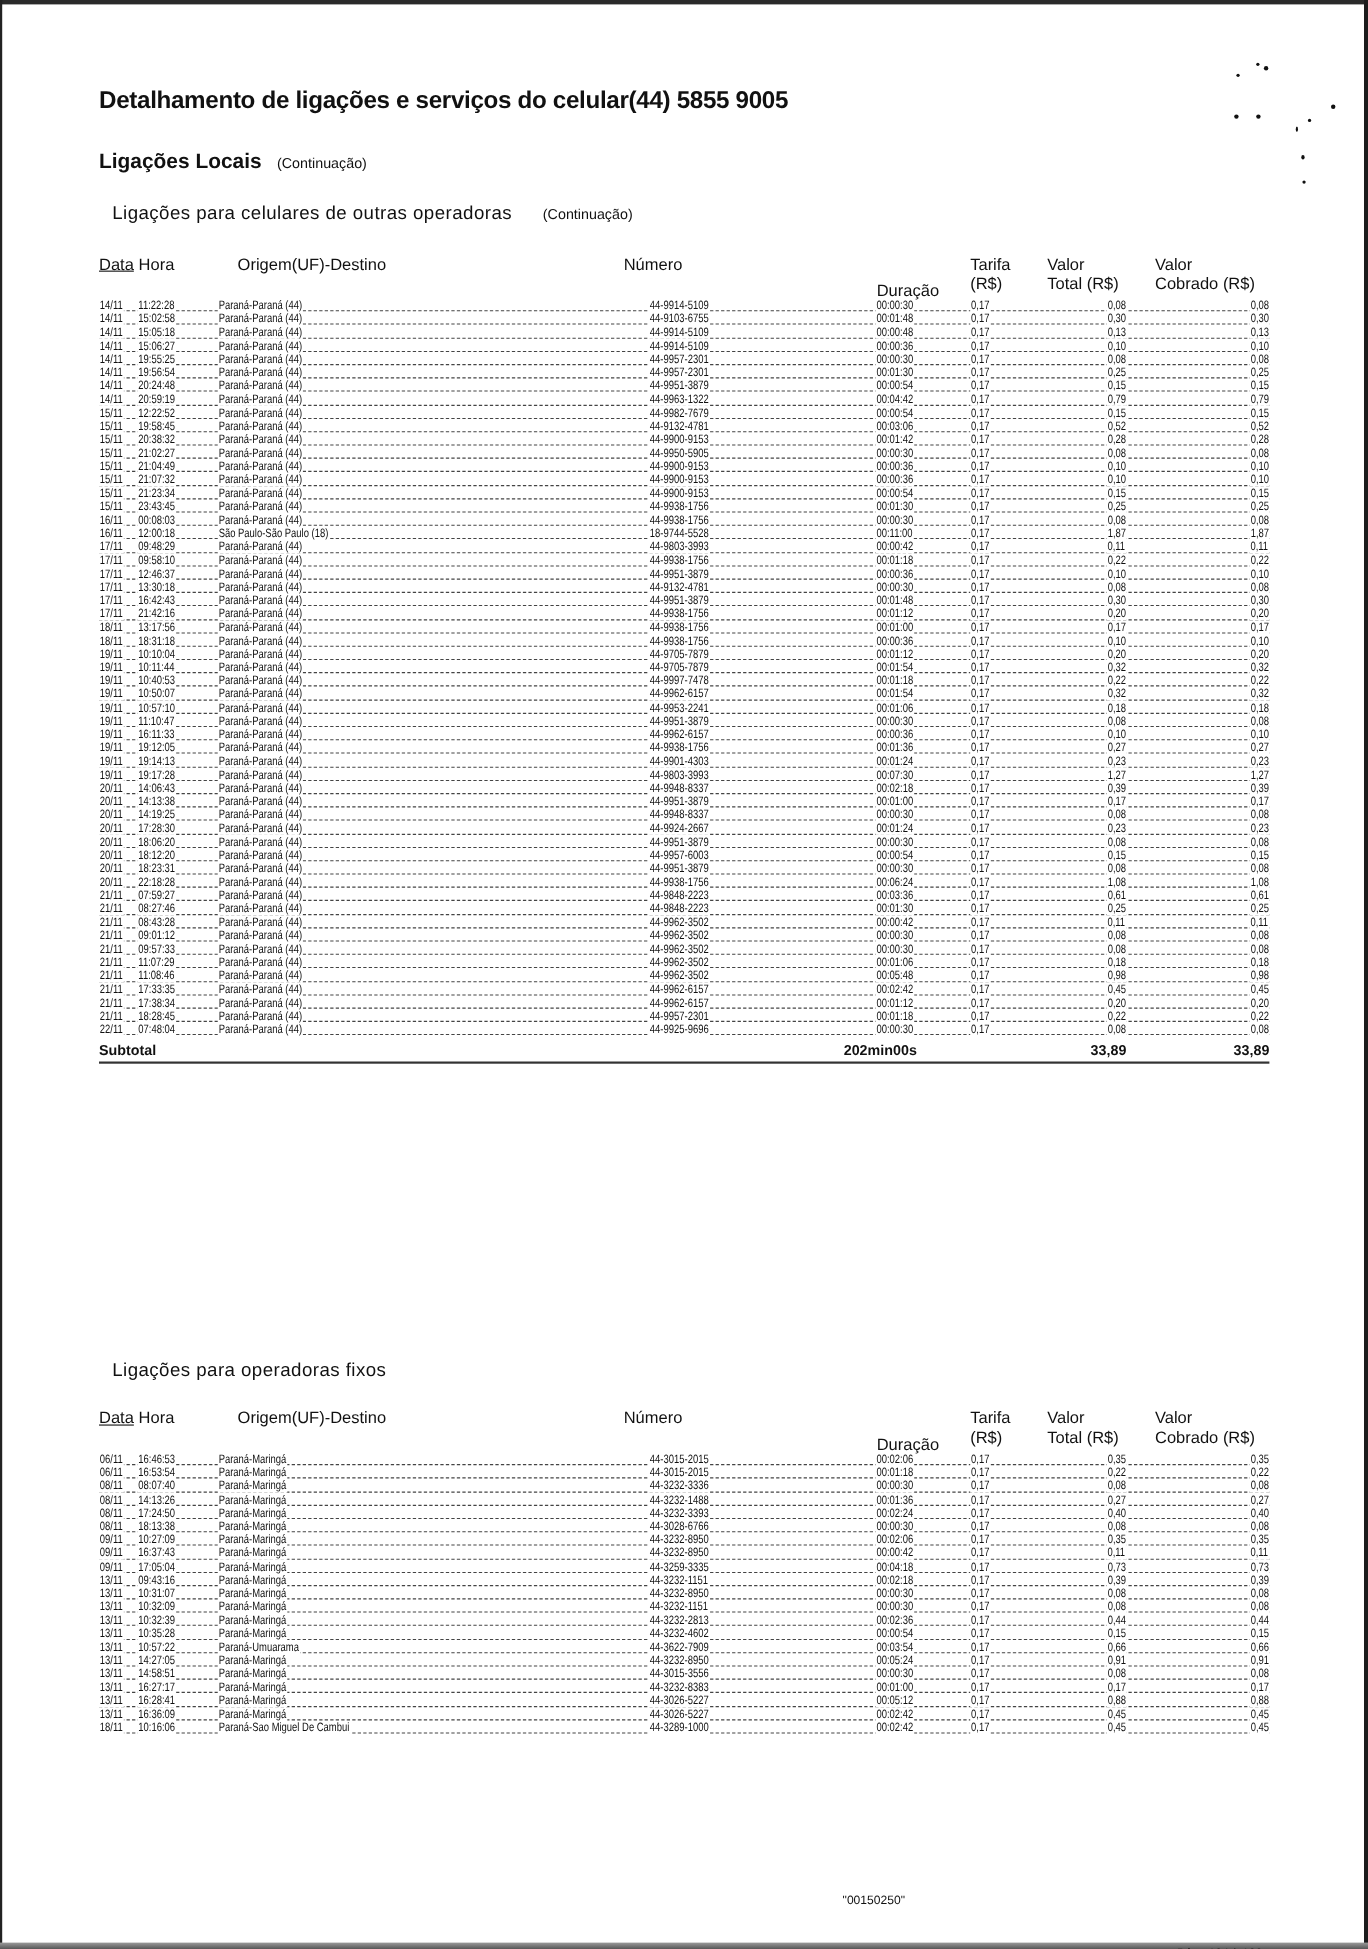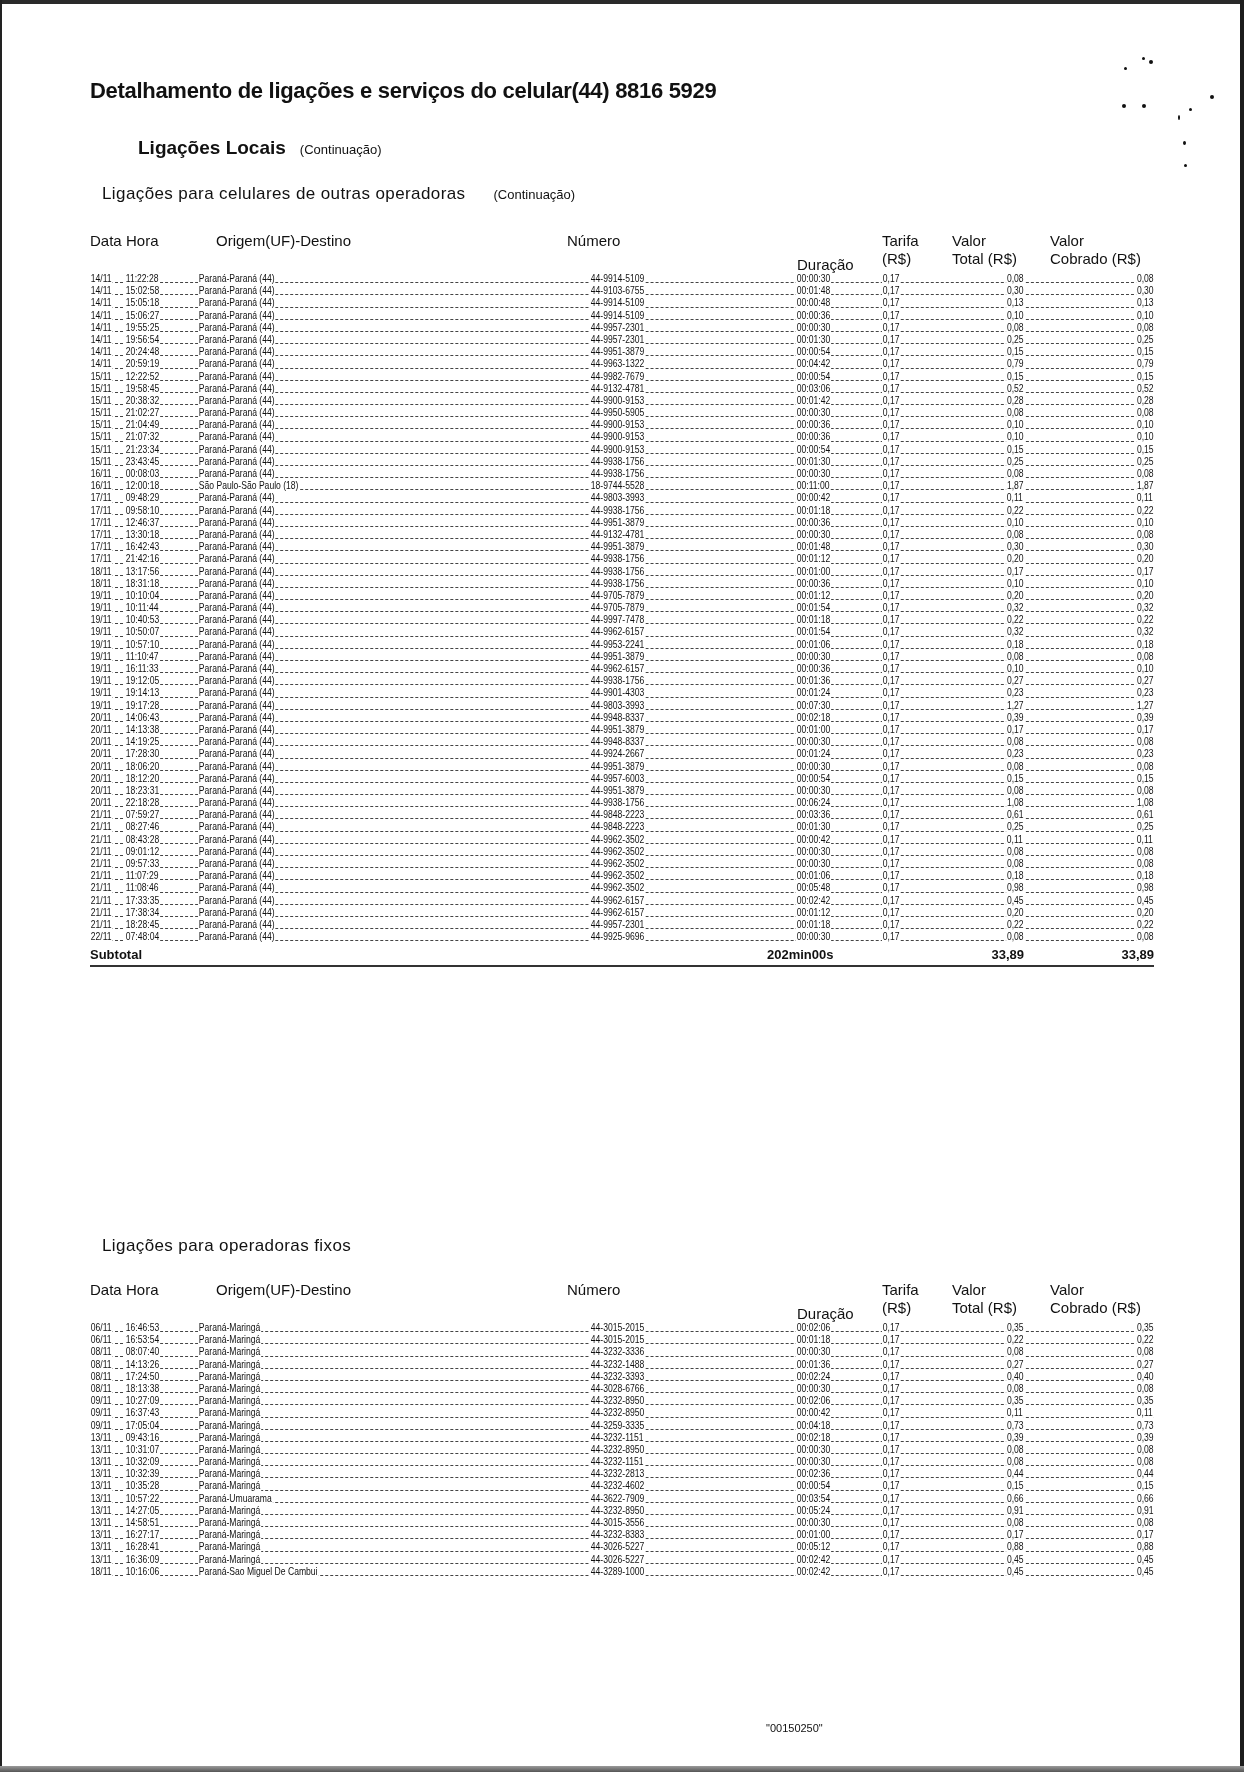--- a/index.html
+++ b/index.html
@@ -6,29 +6,29 @@
   body {
     width: 1244px; height: 1772px; background: #ffffff; position: relative; overflow: hidden;
     font-family: "Liberation Sans", sans-serif; color: #111;
   }
   .frame-top { position: absolute; left: 0; top: 0; width: 1244px; height: 4px; background: #2a2a2a; }
   .frame-right { position: absolute; right: 0; top: 0; width: 4px; height: 1772px; background: #1c1c1c; }
   .frame-bottom { position: absolute; left: 0; bottom: 0; width: 1244px; height: 6px; background: linear-gradient(#9a9a9a,#555); }
   .frame-left { position: absolute; left: 0; top: 0; width: 2px; height: 1772px; background: #222; }
 
   .title { position: absolute; left: 90px; top: 78px; font-size: 22px; font-weight: bold; letter-spacing: -0.3px; }
-  .section { position: absolute; left: 90px; top: 137px; font-size: 19px; font-weight: bold; margin-left: 48px; }
+  .section { position: absolute; left: 90px; top: 137px; font-size: 19px; font-weight: bold; }
   .section .cont { font-size: 13px; font-weight: normal; margin-left: 14px; }
   .subsection { position: absolute; left: 102px; font-size: 17px; letter-spacing: 0.4px; }
   .subsection .cont { font-size: 13px; margin-left: 28px; letter-spacing: 0; }
 
   .table { position: absolute; left: 90px; width: 1064px; }
   .thead { position: relative; height: 40px; font-size: 15px; }
   .thead span { position: absolute; line-height: 18px; }
-  .c-data { left: 0; }
+  .c-data { left: 0; text-decoration: underline; }
   .c-hora { left: 36px; }
   .c-orig { left: 126px; }
   .c-num { left: 477px; }
   .c-dur { left: 707px; margin-top: 24px; }
   .c-tar { left: 792px; }
   .c-vt { left: 862px; }
   .c-vc { left: 960px; }
   .h2 { top: 18px; }
 
   .row { position: relative; height: 12.2px; font-family: "Liberation Sans Narrow", "Liberation Sans", sans-serif; font-size: 11px; line-height: 12px; white-space: nowrap; }
@@ -70,21 +70,21 @@
   <div class="speck" style="left:1149px;top:60px;"></div>
   <div class="speck" style="left:1122px;top:104px;"></div>
   <div class="speck" style="left:1142px;top:104px;"></div>
   <div class="speck" style="left:1210px;top:95px;"></div>
   <div class="speck" style="left:1189px;top:108px;width:3px;height:3px;"></div>
   <div class="speck" style="left:1178px;top:115px;width:2px;height:5px;"></div>
   <div class="speck" style="left:1183px;top:141px;width:3px;height:4px;"></div>
   <div class="speck" style="left:1184px;top:164px;width:3px;height:3px;"></div>
 </div>
 
-<div class="title">Detalhamento de ligações e serviços do celular(44) 8816 5929</div>
+<div class="title">Detalhamento de ligações e serviços do celular(44) 5855 9005</div>
 
 <div class="section">
   <span>Ligações Locais</span><span class="cont">(Continuação)</span>
 </div>
 
 <div class="subsection" style="top:184px;">
   <span>Ligações para celulares de outras operadoras</span><span class="cont">(Continuação)</span>
 </div>
 
 <div class="table" style="top:232px;">

